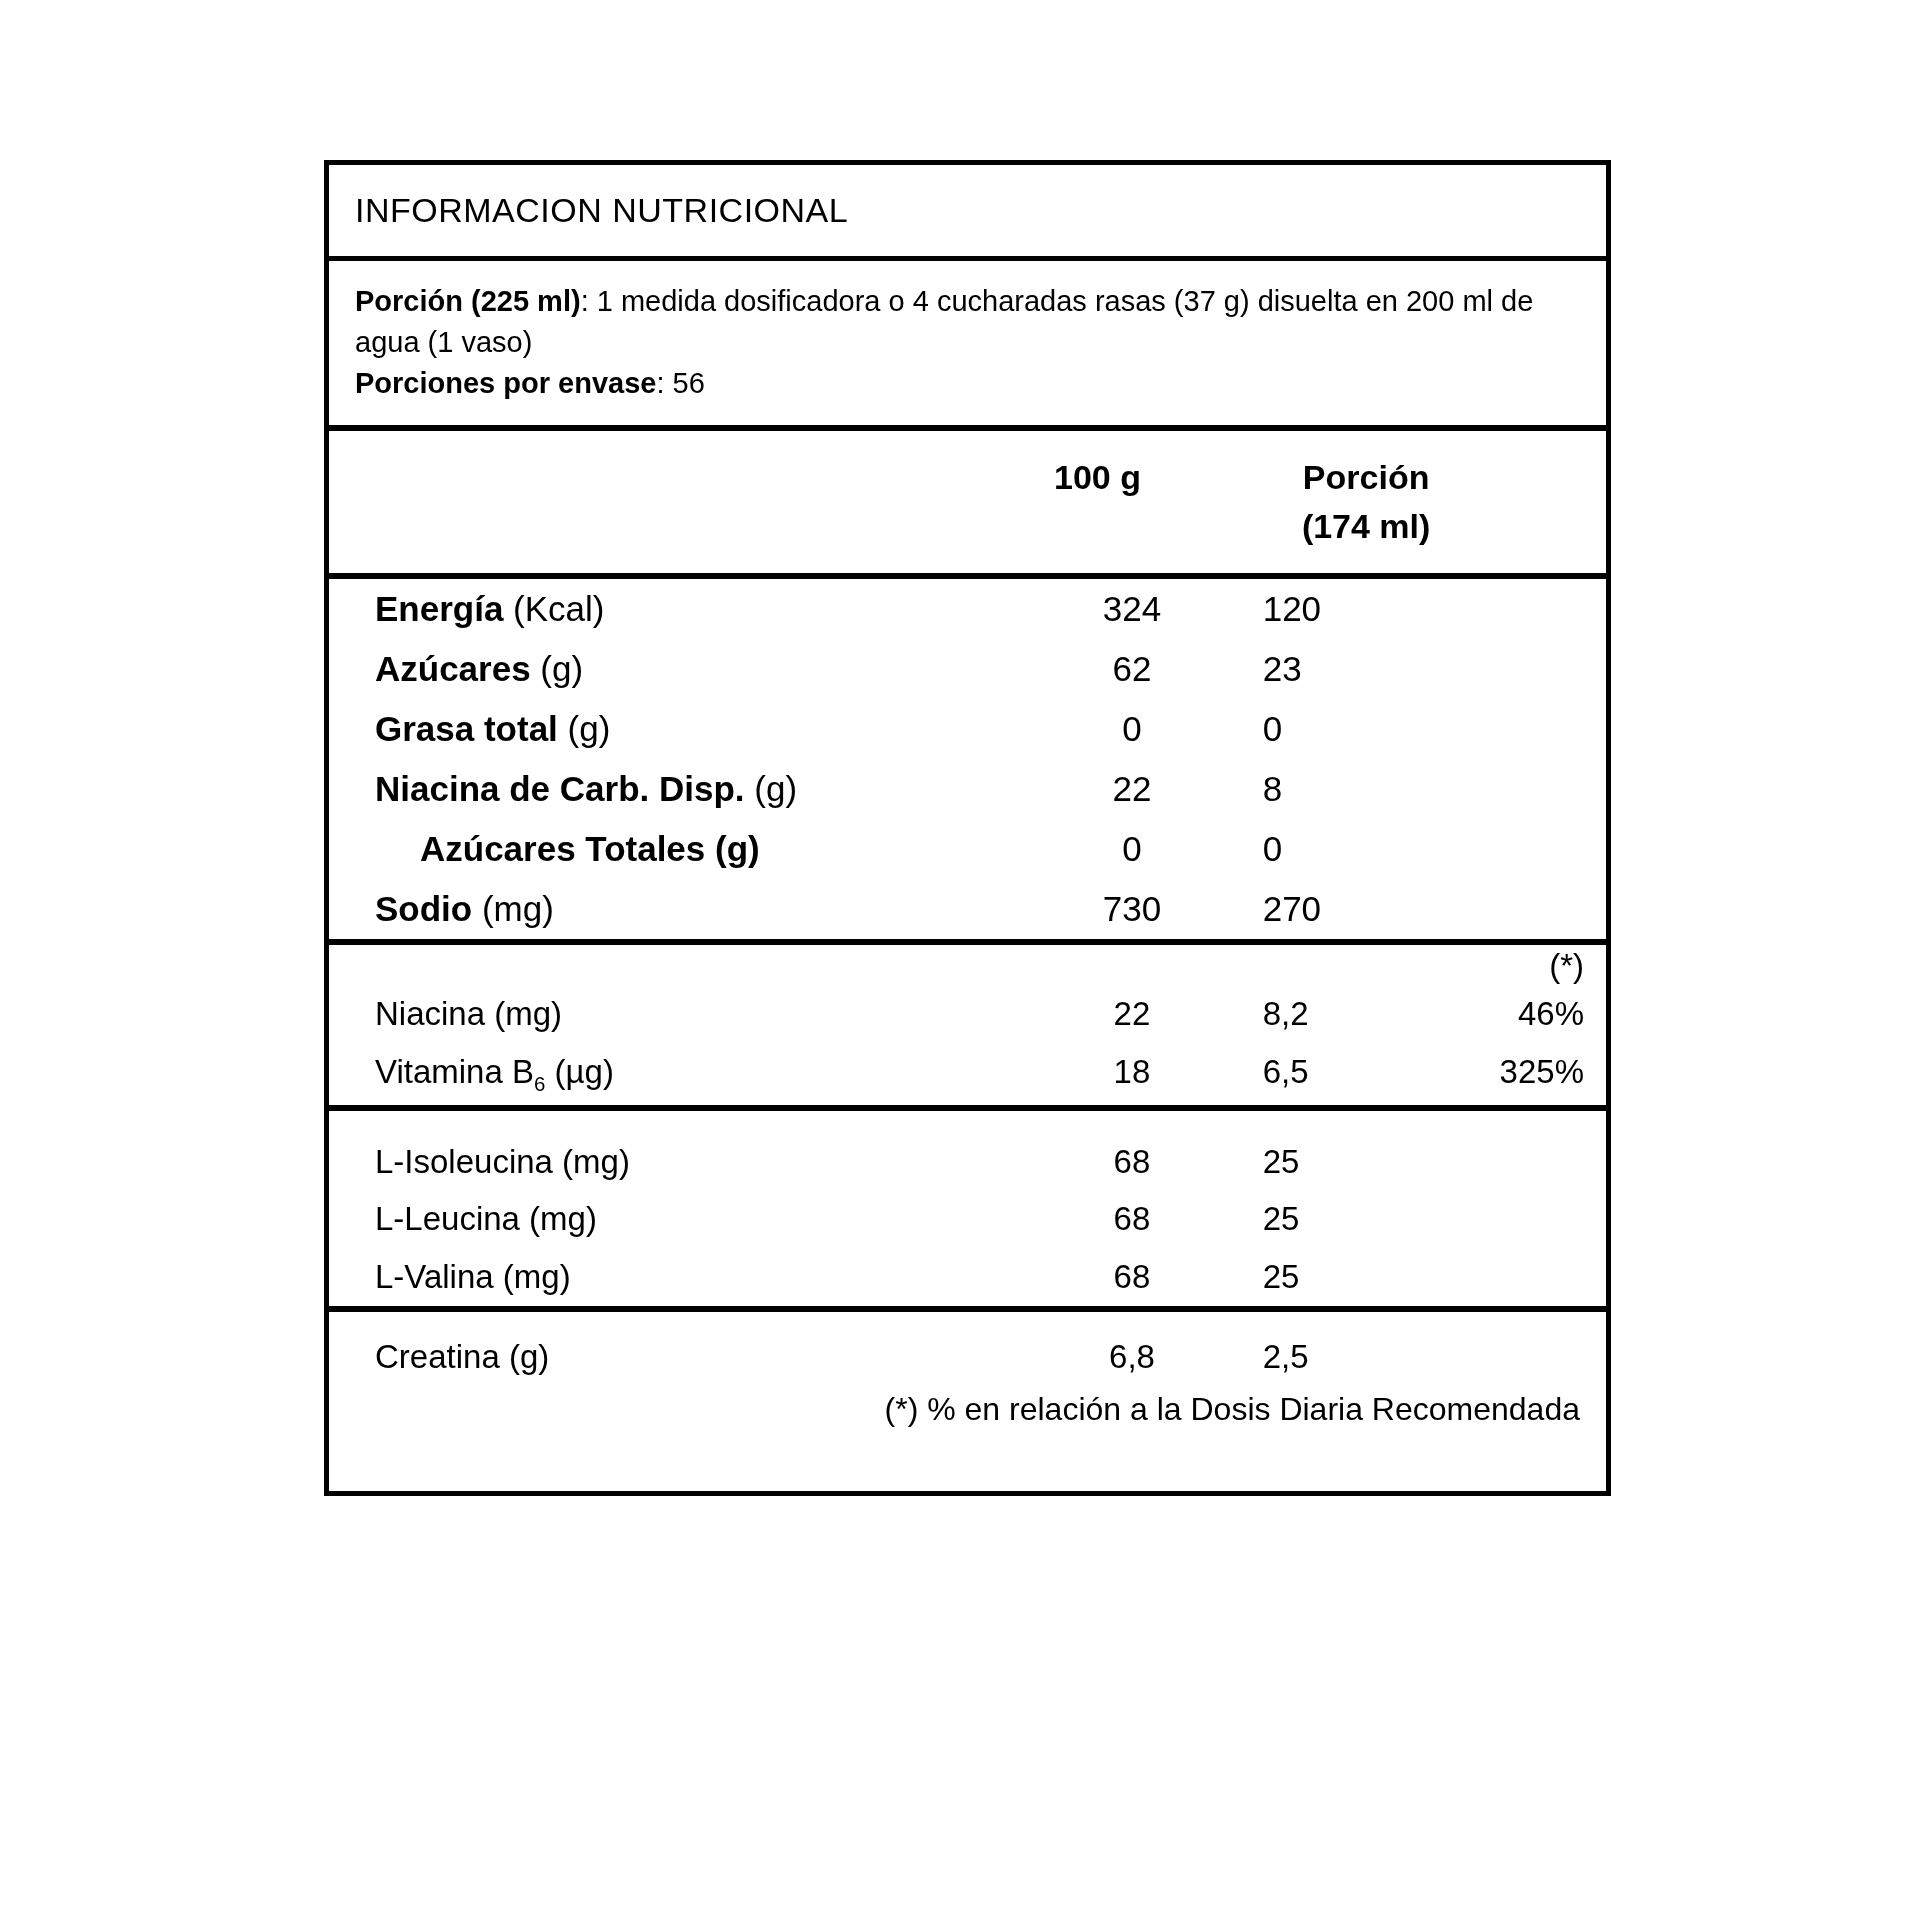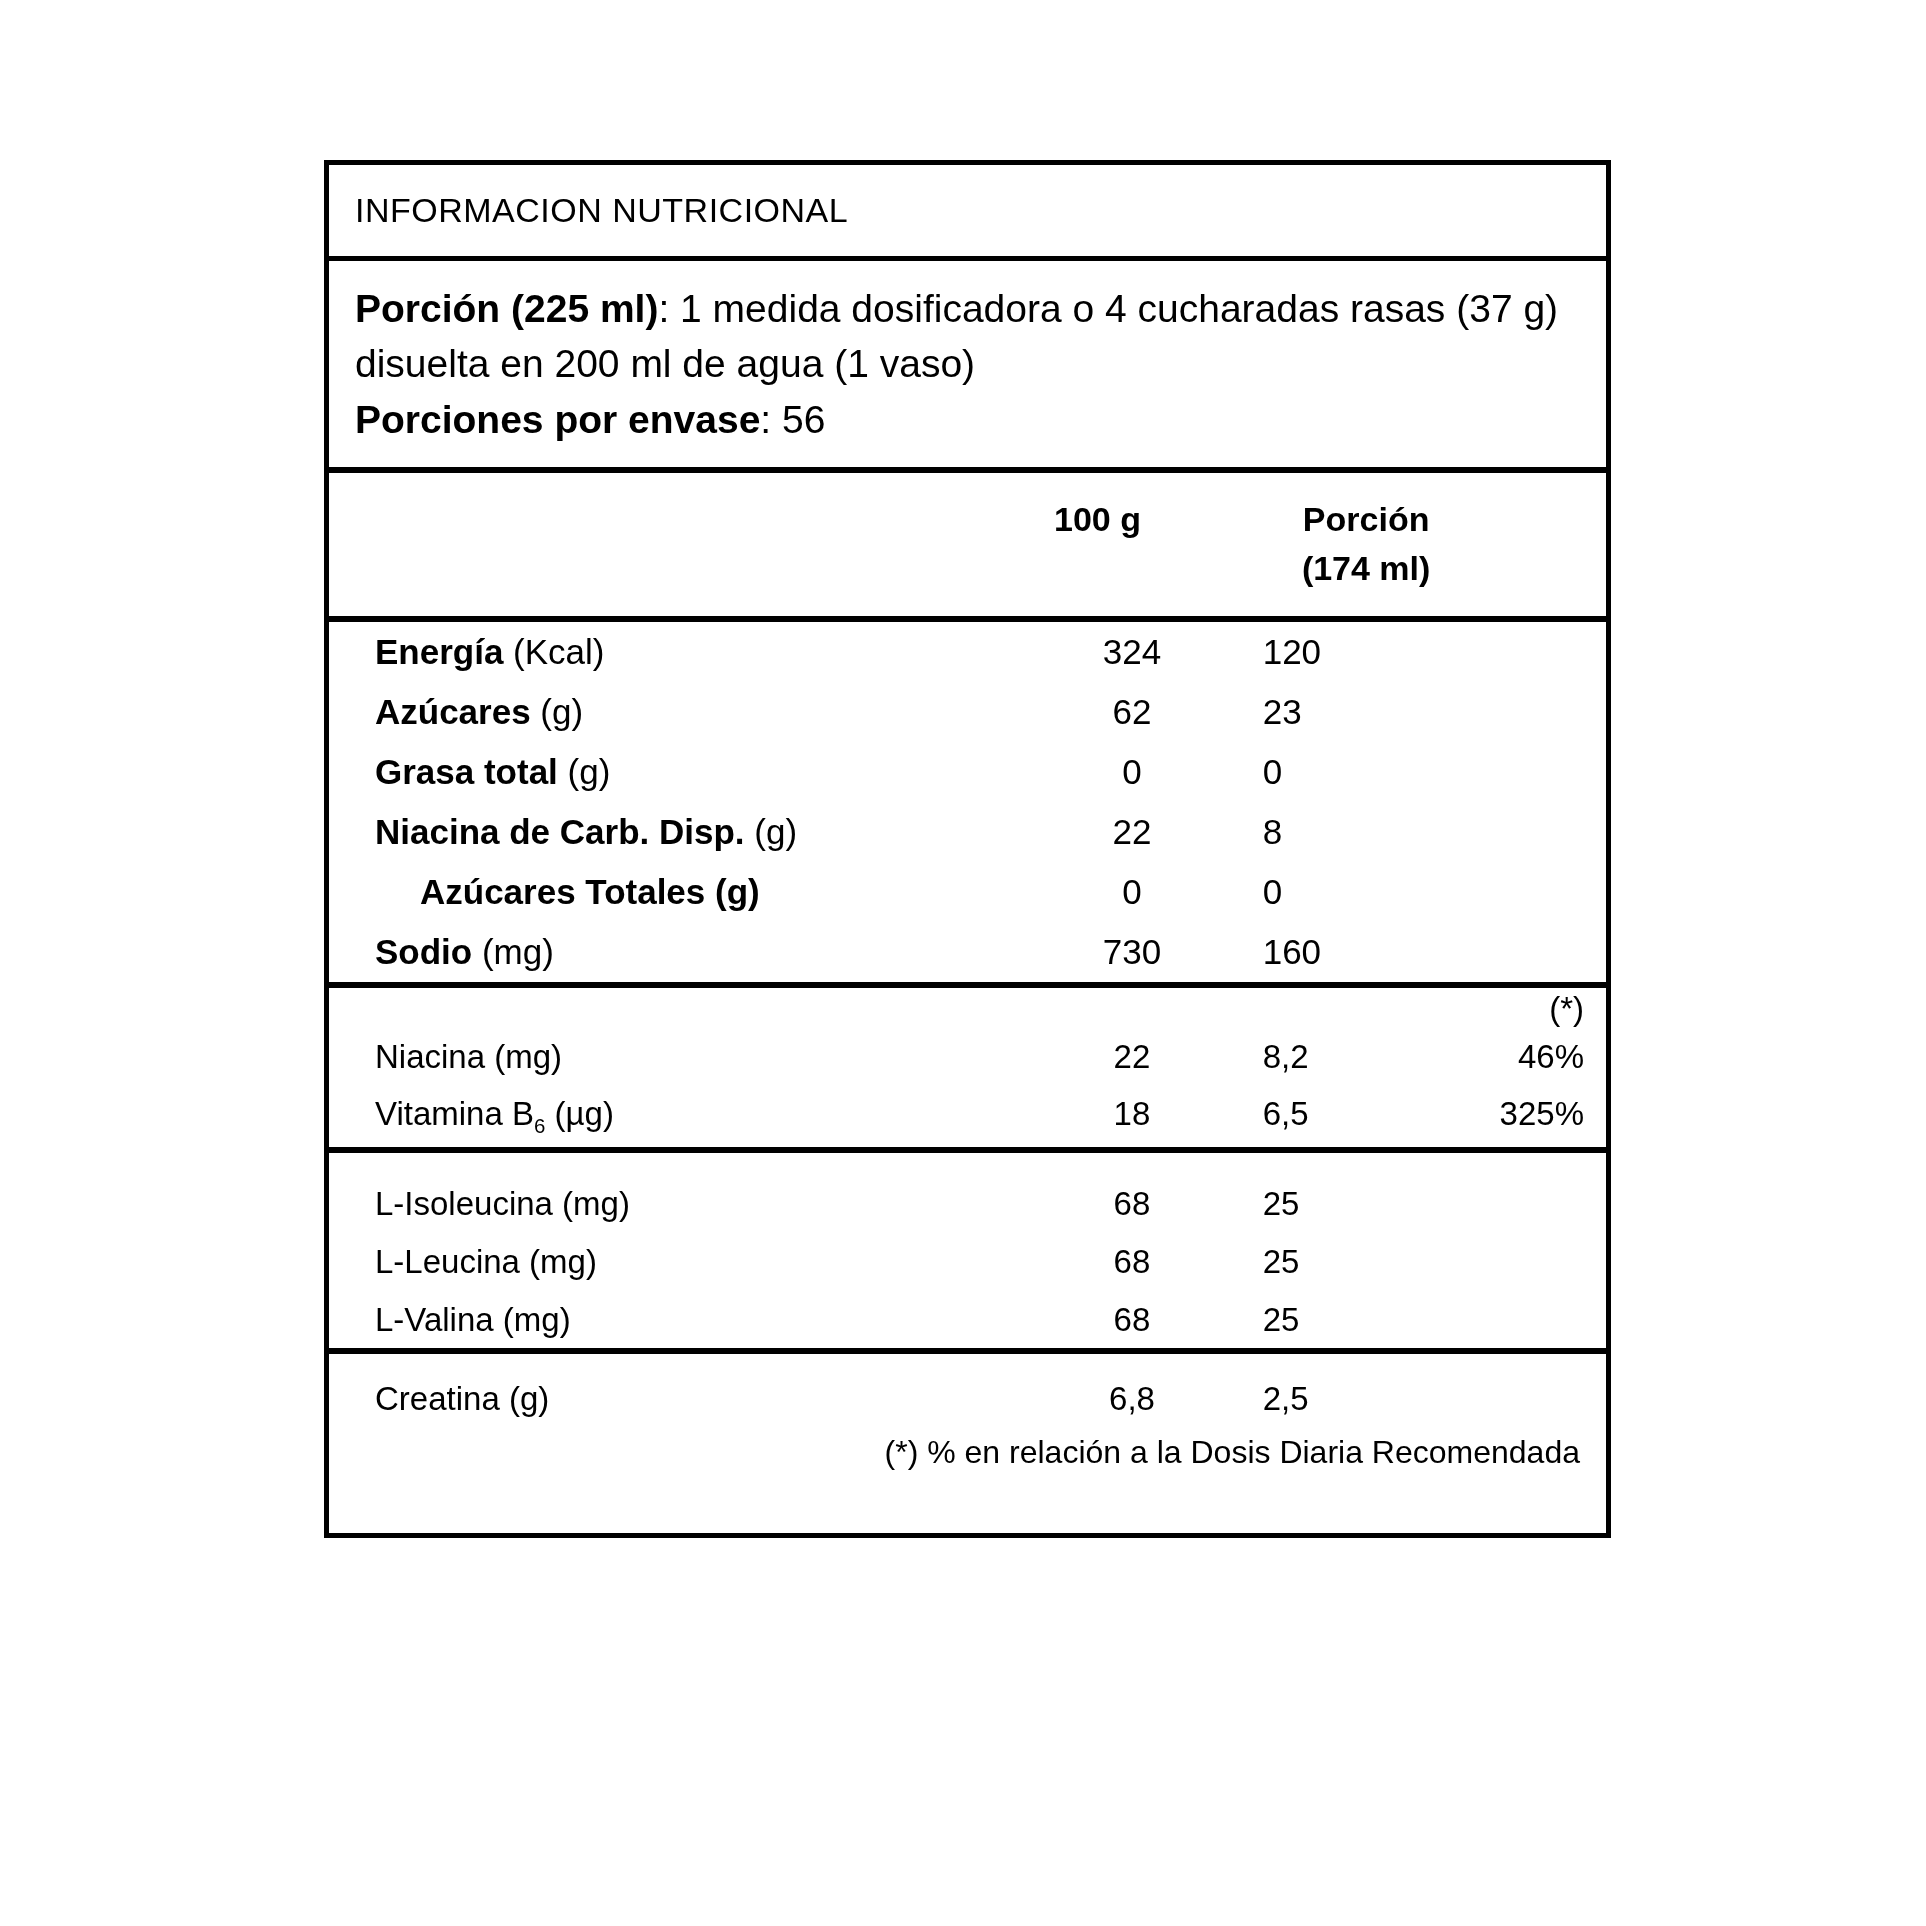--- a/index.html
+++ b/index.html
@@ -25,21 +25,21 @@
   }
   .row-title {
     padding: 26px 0 26px 26px;
     border-bottom: 5px solid #000;
     font-size: 34px;
     letter-spacing: 0.5px;
   }
   .row-portion {
     padding: 20px 26px 20px 26px;
     border-bottom: 6px solid #000;
-    font-size: 39px;
+    font-size: 29px;
     line-height: 1.42;
   }
   .row-portion b { font-weight: bold; }
 
   table.nut {
     width: 100%;
     border-collapse: collapse;
     font-size: 33px;
   }
   table.nut td {
@@ -141,21 +141,21 @@
       </tr>
       <tr class="grp macro">
         <td class="col-name indent"><span>Azúcares Totales (g)</span><span class="unit"></span></td>
         <td class="col-100">0</td>
         <td class="col-por">0</td>
         <td class="col-pct"></td>
       </tr>
       <tr class="grp macro">
         <td class="col-name"><span>Sodio</span><span class="unit"> (mg)</span></td>
         <td class="col-100">730</td>
-        <td class="col-por">160</td>
+        <td class="col-por">270</td>
         <td class="col-pct"></td>
       </tr>
 
       <tr class="spacer-top sect-border-top">
         <td colspan="3"></td>
         <td class="col-pct" style="vertical-align:bottom;">(*)</td>
       </tr>
 
       <tr class="grp">
         <td class="col-name">Niacina (mg)</td>

